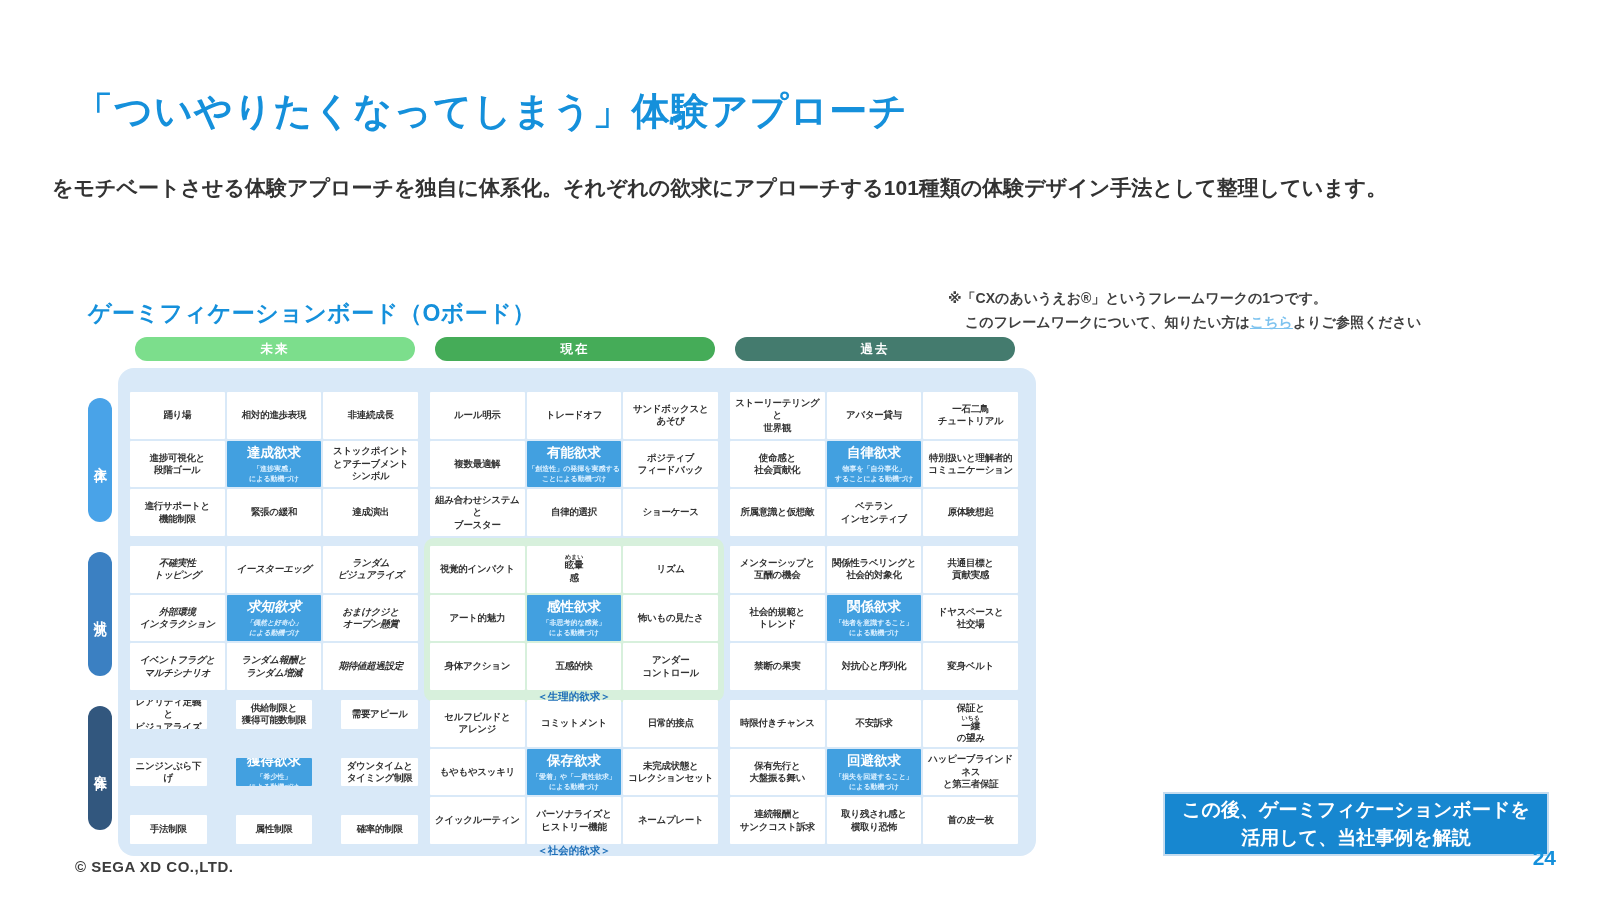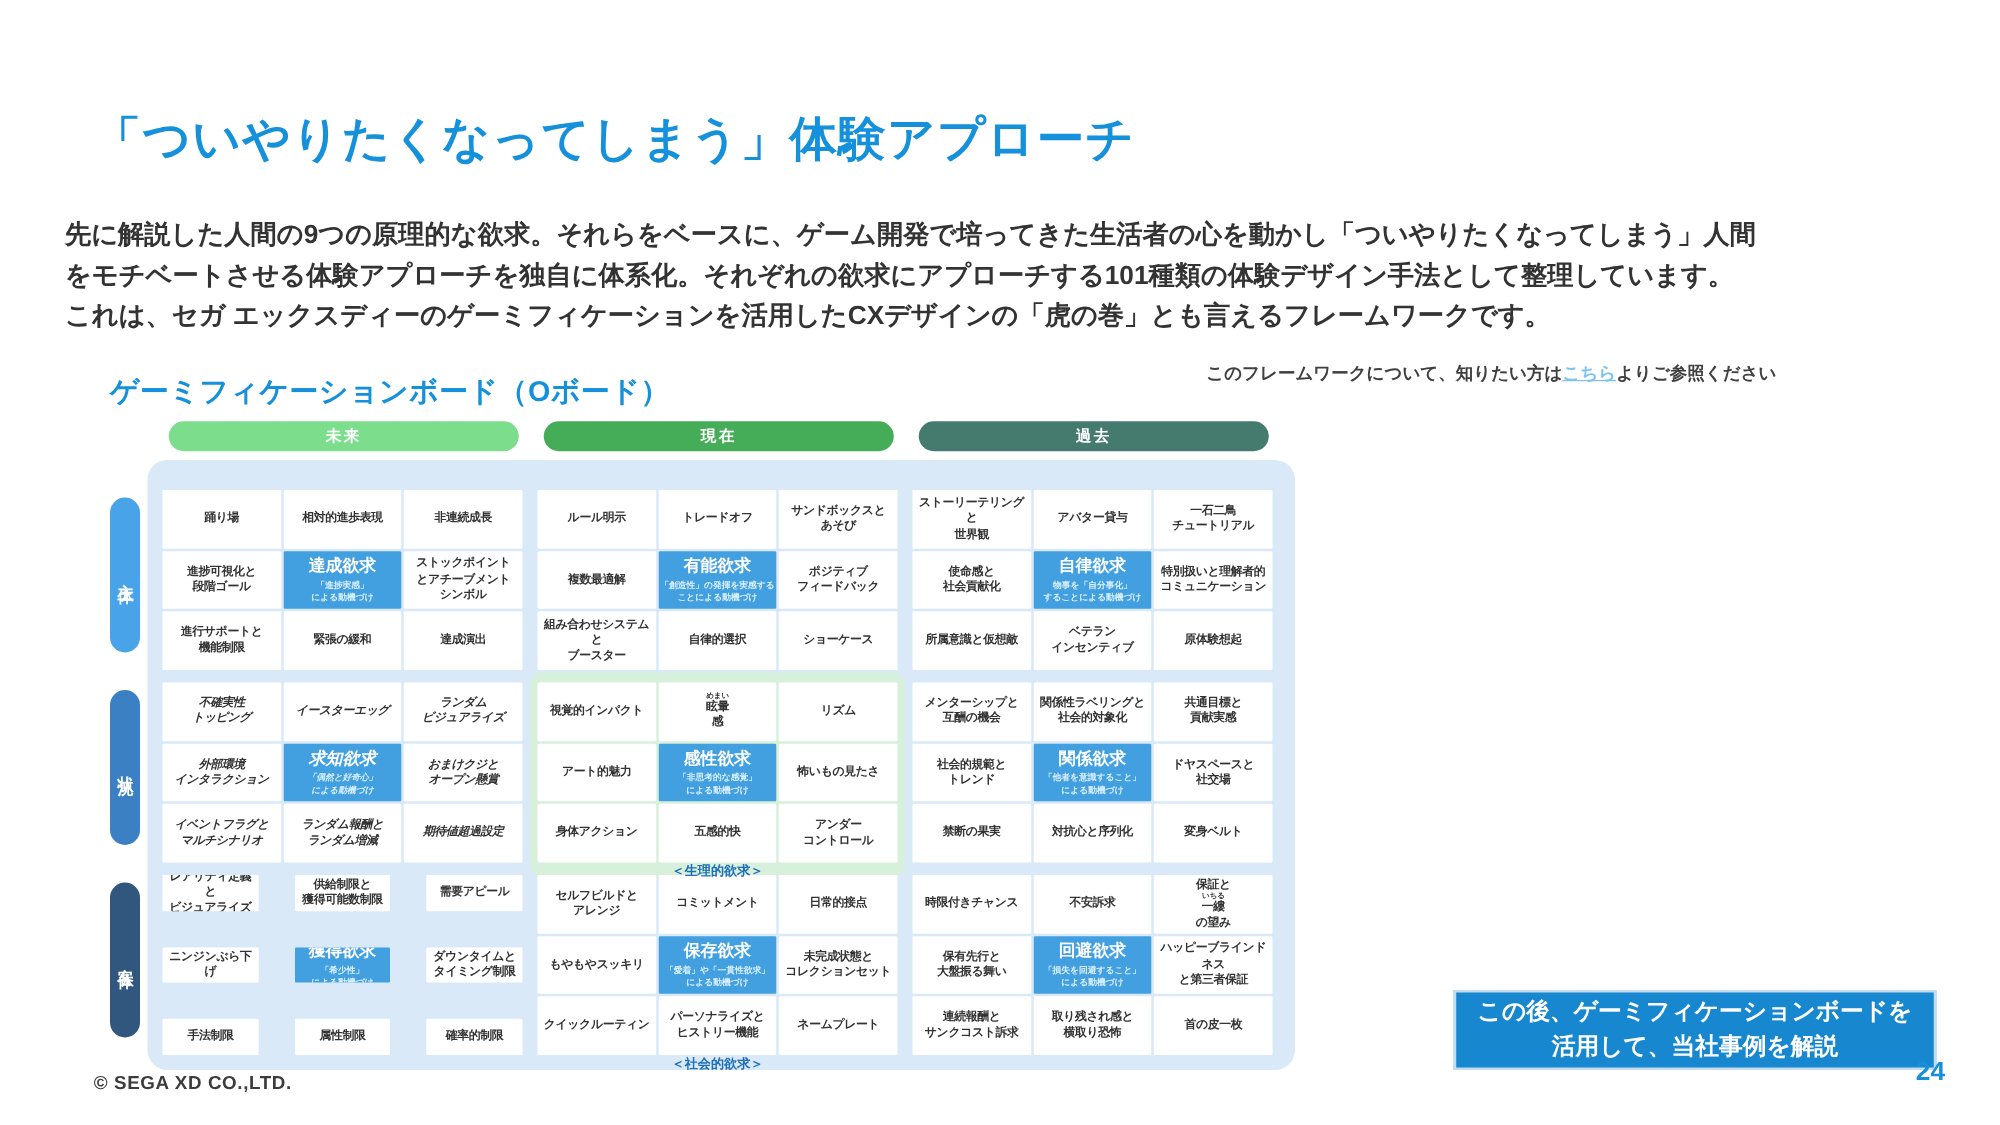--- a/index.html
+++ b/index.html
@@ -72,26 +72,25 @@
   }
   .footer{left:75px;top:858px;font-size:15px;font-weight:bold;color:#3C3C3C;letter-spacing:0.5px;}
   .pagenum{right:44px;top:846px;font-size:21px;font-weight:bold;color:#1590DB;margin-left:28px;}
 </style>
 </head>
 <body>
 
 <div class="abs title">「ついやりたくなってしまう」体験アプローチ</div>
 
 <div class="abs body-text">
-  <div>先に解説した人間の9つの原理的な欲求。それらをベースに、ゲーム開発で培ってきた生活者の心を動かし「ついやりたくなってしまう」人間</div>
   <div>をモチベートさせる体験アプローチを独自に体系化。それぞれの欲求にアプローチする101種類の体験デザイン手法として整理しています。</div>
-  <div>これは、セガ エックスディーのゲーミフィケーションを活用したCXデザインの「虎の巻」とも言えるフレームワークです。</div>
 </div>
 
 <div class="abs note">
+  <div>※「CXのあいうえお®」というフレームワークの1つです。</div>
   <div class="l2"><span>このフレームワークについて、知りたい方は</span><a>こちら</a><span>よりご参照ください</span></div>
 </div>
 
 <div class="abs board-title">ゲーミフィケーションボード（Oボード）</div>
 
 <div class="abs colpill col-0">未来</div>
 <div class="abs colpill col-1">現在</div>
 <div class="abs colpill col-2">過去</div>
 
 <div class="abs rowpill row-0">主体</div>

